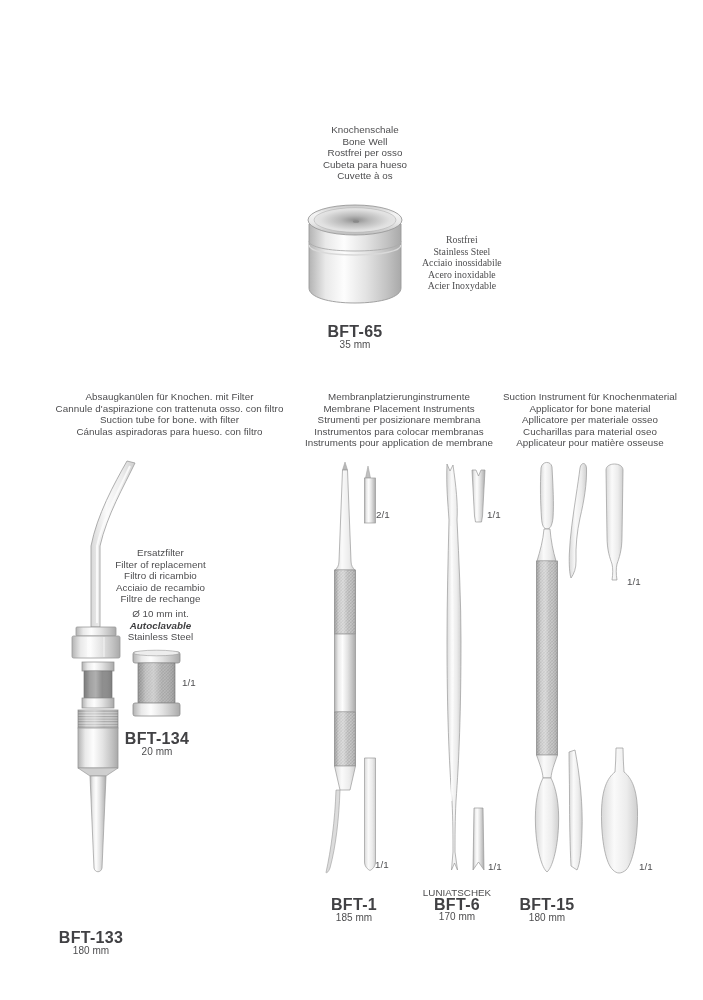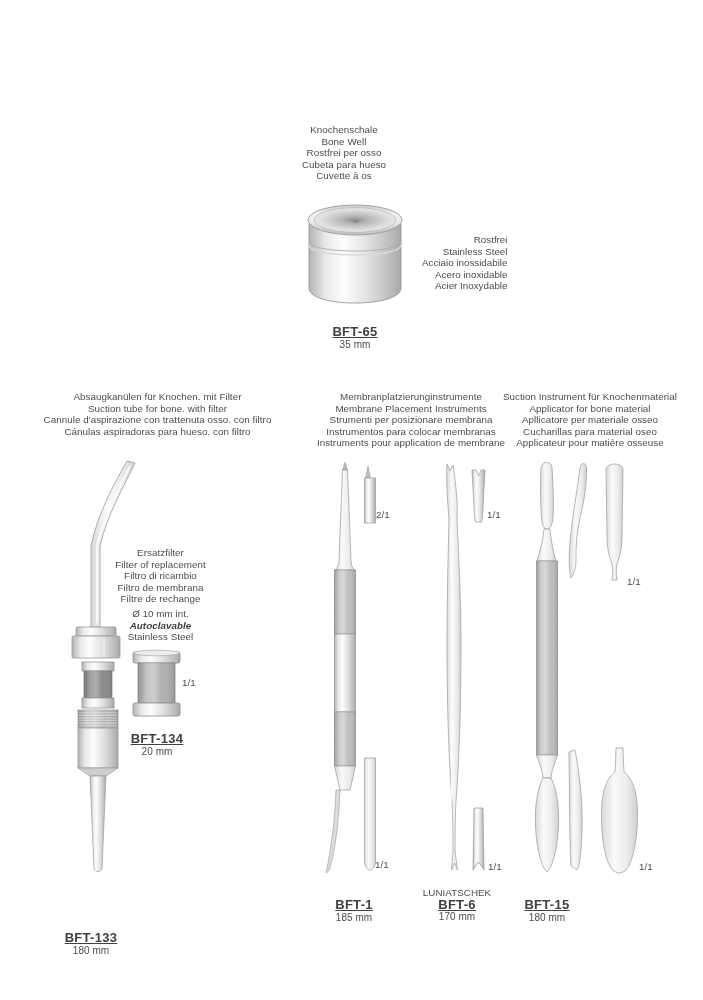--- a/index.html
+++ b/index.html
@@ -1,22 +1,22 @@
 <!DOCTYPE html>
 <html><head>
 <meta charset="utf-8">
 <style>
   * { margin:0; padding:0; box-sizing:border-box; }
   html,body { background:#ffffff; }
   body { font-family:"Liberation Sans", sans-serif; }
   .page { position:relative; width:703px; height:1000px; background:#ffffff; color:#4d4d4f; overflow:hidden; }
   .abs { position:absolute; }
   .tblock { text-align:center; font-size:9.8px; line-height:11.6px; letter-spacing:.05px; }
-  .lblock { text-align:right; font-size:9.8px; line-height:11.6px; }
-  .code { font-weight:bold; font-size:13px; color:#414144; letter-spacing:.3px;text-decoration:underline; }
+  .lblock { text-align:center; font-size:9.8px; line-height:11.6px;font-family:Liberation Serif, serif; }
+  .code { font-weight:bold; font-size:16px; color:#414144; letter-spacing:.3px; }
   .size { font-size:10px; margin-top:1px; }
   .scale { font-size:9.8px; }
   .boldline { font-weight:bold; color:#3e3e40;font-style:italic; }
   svg { display:block; }
 </style>
 </head>
 <body>
 
 <div class="page">
 
@@ -60,21 +60,21 @@
       <linearGradient id="shade" x1="0" y1="0" x2="1" y2="0">
         <stop offset="0" stop-color="#000" stop-opacity="0.2"></stop>
         <stop offset="0.2" stop-color="#fff" stop-opacity="0.3"></stop>
         <stop offset="0.42" stop-color="#fff" stop-opacity="0.55"></stop>
         <stop offset="0.65" stop-color="#fff" stop-opacity="0"></stop>
         <stop offset="1" stop-color="#000" stop-opacity="0.2"></stop>
       </linearGradient>
     </defs>
   </svg>
 
-  <div class="abs tblock" style="left:244px;top:124px;width:200px;">
+  <div class="abs tblock" style="left:265px;top:124px;width:200px;">
     <div>Knochenschale</div>
     <div>Bone Well</div>
     <div>Rostfrei per osso</div>
     <div>Cubeta para hueso</div>
     <div>Cuvette à os</div>
   </div>
 
   <svg class="abs" style="left:303px;top:196px;" width="104" height="116" viewBox="0 0 104 116">
     <path d="M6,28 L6,92 C6,101 25,107 52,107 C79,107 98,101 98,92 L98,28 Z" fill="url(#mh)" stroke="#9a9a9a" stroke-width="0.9"></path>
     <path d="M6,45 C6,51 25,55 52,55 C79,55 98,51 98,45" fill="none" stroke="#ababab" stroke-width="0.9"></path>
@@ -90,24 +90,24 @@
     <div>Acciaio inossidabile</div>
     <div>Acero inoxidable</div>
     <div>Acier Inoxydable</div>
   </div>
 
   <div class="abs tblock" style="left:305px;top:326px;width:100px;">
     <div class="code">BFT-65</div>
     <div class="size">35 mm</div>
   </div>
 
-  <div class="abs tblock" style="left:25px;top:391px;width:265px;">
+  <div class="abs tblock" style="left:37px;top:391px;width:265px;">
     <div>Absaugkanülen für Knochen. mit Filter</div>
+    <div>Cannule d'aspirazione con trattenuta osso. con filtro</div>
     <div>Suction tube for bone. with filter</div>
-    <div>Cannule d'aspirazione con trattenuta osso. con filtro</div>
     <div>Cánulas aspiradoras para hueso. con filtro</div>
   </div>
 
   <svg class="abs" style="left:50px;top:456px;" width="110" height="432" viewBox="0 0 110 432">
 
     <path d="M85,7 C74,30 57,59 50,90 L50,171 L41,171 L41,90 C47,59 64,28 77,5 Z" fill="url(#mhl)" stroke="#9a9a9a" stroke-width="0.8"></path>
     <path d="M80,10 C70,32 54,60 47,90 L47,167" fill="none" stroke="#fbfbfb" stroke-width="2" opacity="0.9"></path>
 
     <rect x="26" y="171" width="40" height="9" rx="1" fill="url(#mh)" stroke="#9a9a9a" stroke-width="0.8"></rect>
 
@@ -125,21 +125,21 @@
     <rect x="28" y="272" width="40" height="40" fill="url(#mh)" stroke="#9a9a9a" stroke-width="0.8"></rect>
     <path d="M28,312 L68,312 L56,320 L40,320 Z" fill="#cfcfcf" stroke="#9a9a9a" stroke-width="0.7"></path>
 
     <path d="M40,320 L56,320 L52,412 C51,417 45,417 44,412 Z" fill="url(#mh)" stroke="#9a9a9a" stroke-width="0.7"></path>
   </svg>
 
   <div class="abs tblock" style="left:98px;top:547px;width:125px;">
     <div>Ersatzfilter</div>
     <div>Filter of replacement</div>
     <div>Filtro di ricambio</div>
-    <div>Filtro de membrana</div>
+    <div>Acciaio de recambio</div>
     <div>Filtre de rechange</div>
   </div>
 
   <div class="abs tblock" style="left:98px;top:608px;width:125px;">
     <div>Ø 10 mm int.</div>
     <div class="boldline">Autoclavable</div>
     <div>Stainless Steel</div>
   </div>
 
   <svg class="abs" style="left:128px;top:646px;" width="62" height="76" viewBox="0 0 62 76">
@@ -156,21 +156,21 @@
   <div class="abs tblock" style="left:117px;top:721px;width:80px;margin-top:12px;">
     <div class="code">BFT-134</div>
     <div class="size">20 mm</div>
   </div>
 
   <div class="abs tblock" style="left:41px;top:899px;width:100px;margin-top:33px;">
     <div class="code">BFT-133</div>
     <div class="size">180 mm</div>
   </div>
 
-  <div class="abs tblock" style="left:300px;top:391px;width:222px;">
+  <div class="abs tblock" style="left:288px;top:391px;width:222px;">
     <div>Membranplatzierunginstrumente</div>
     <div>Membrane Placement Instruments</div>
     <div>Strumenti per posizionare membrana</div>
     <div>Instrumentos para colocar membranas</div>
     <div>Instruments pour application de membrane</div>
   </div>
 
   <svg class="abs" style="left:322px;top:456px;" width="62" height="430" viewBox="0 0 62 430">
 
     <path d="M23,6 L25.5,14 L20.5,14 Z" fill="#b9b9b9" stroke="#9a9a9a" stroke-width="0.5"></path>

